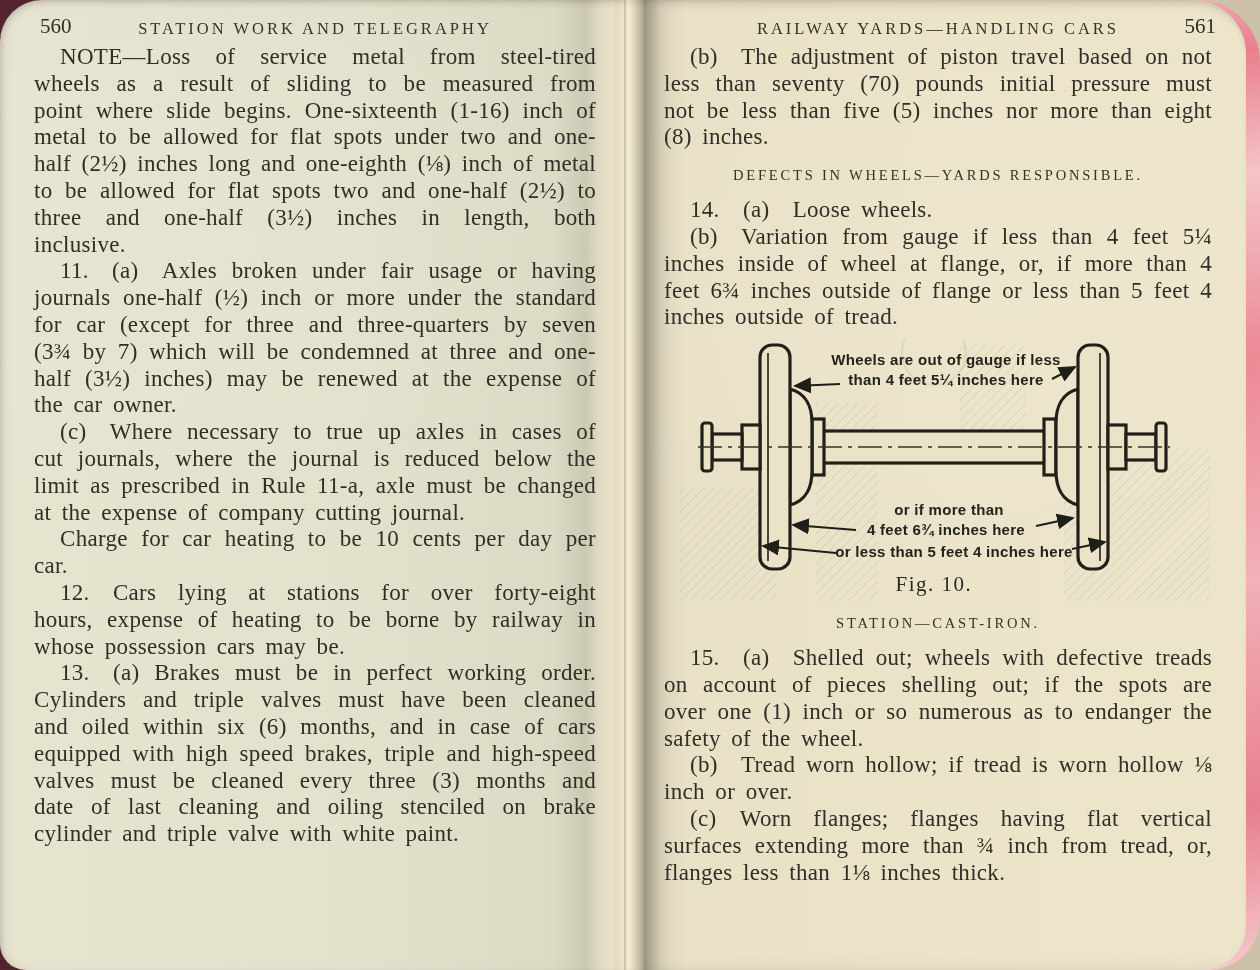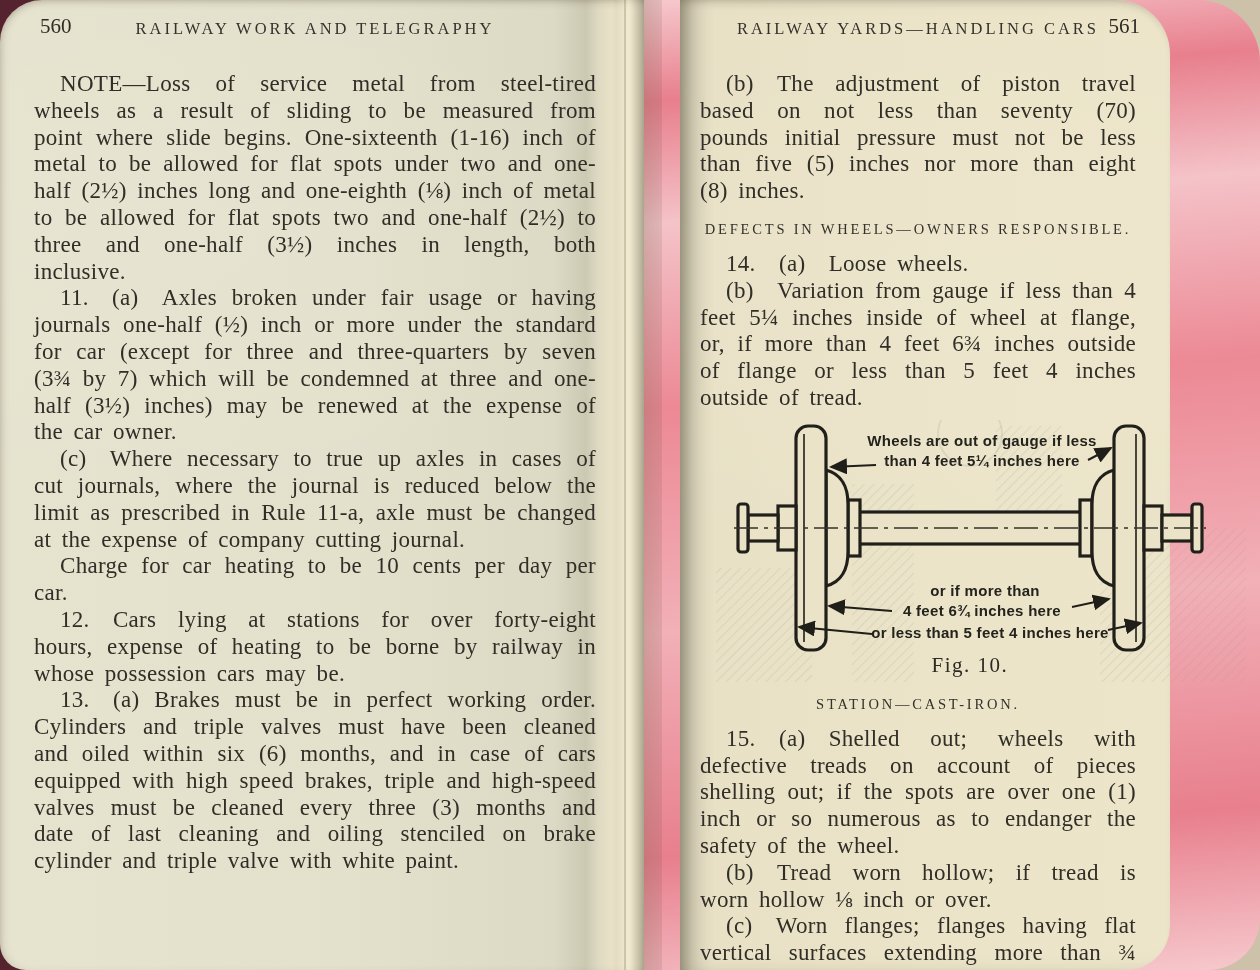--- a/index.html
+++ b/index.html
@@ -28,35 +28,35 @@
   .page{position:absolute;top:0;height:970px;color:var(--ink);}
   .page-left{
     left:0;width:644px;
     border-radius:42px 0 0 26px;
     background:
       radial-gradient(900px 500px at 30% 25%, rgba(255,255,248,.06), transparent 60%),
       linear-gradient(90deg,#e6e3cf 0%,#e3e1cc 55%,#dcdac4 86%,#ccc9b3 91%,#f2ebd1 95%,#e9e1c7 98%,#c2bda6 100%);
     box-shadow:inset 0 6px 10px -6px rgba(70,55,40,.35), inset 6px 0 12px -8px rgba(70,55,40,.4);
   }
   .page-right{
-    left:680px;width:490px;
+    left:644px;width:602px;
     border-radius:0 54px 44px 0;
     background:
       radial-gradient(900px 500px at 60% 30%, rgba(255,255,248,.07), transparent 60%),
       linear-gradient(90deg,#c6c2ac 0%,#ded7bf 2.5%,#e8e1c6 7%,#ebe4c9 55%,#ece5ca 100%);
     box-shadow:inset 18px 0 22px -12px rgba(90,82,58,.55), inset 0 6px 10px -6px rgba(70,55,40,.3);
   }
   .gutter{
     position:absolute;left:598px;top:0;width:64px;height:970px;pointer-events:none;
     background:linear-gradient(90deg,transparent 0%,rgba(120,110,80,.10) 28%,rgba(252,246,222,.40) 48%,rgba(95,85,58,.22) 72%,rgba(60,54,36,.10) 100%);
   }
   .crease{position:absolute;left:624px;top:0;width:2px;height:970px;background:rgba(110,100,70,.25);pointer-events:none;}
   .pad-left{padding:14px 48px 0 34px;}
   .pad-right{padding:14px 34px 0 20px;}
-  .runhead{position:relative;height:28px;margin-bottom:29px;}
+  .runhead{position:relative;height:28px;margin-bottom:2px;}
   .rh-title{
     text-align:center;font-size:16.5px;letter-spacing:3px;padding-top:5px;
     color:#34322b;white-space:nowrap;
   }
   .pagenum{position:absolute;top:0;font-size:21px;color:#2e2c25;}
   .pn-left{left:6px;}
   .pn-right{right:-4px;}
   p.bp{
     margin:0;text-indent:26px;text-align:justify;
     font-size:23px;line-height:26.8px;letter-spacing:.3px;word-spacing:4.5px;
@@ -80,42 +80,42 @@
 
 <div class="spread">
   <div class="corner tl"></div>
   <div class="corner bl"></div>
   <div class="pink-edge"></div>
 
   <div class="page page-left">
     <div class="pad-left">
       <div class="runhead">
         <span class="pagenum pn-left">560</span>
-        <div class="rh-title">RAILWAY WORK AND TELEGRAPHY</div>
+        <div class="rh-title">STATION WORK AND TELEGRAPHY</div>
       </div>
       <p class="bp">NOTE—Loss of service metal from steel-tired wheels as a result of sliding to be measured from point where slide begins. One-sixteenth (1-16) inch of metal to be allowed for flat spots under two and one-half (2½) inches long and one-eighth (⅛) inch of metal to be allowed for flat spots two and one-half (2½) to three and one-half (3½) inches in length, both inclusive.</p>
       <p class="bp">11. (a) Axles broken under fair usage or having journals one-half (½) inch or more under the standard for car (except for three and three-quarters by seven (3¾ by 7) which will be condemned at three and one-half (3½) inches) may be renewed at the expense of the car owner.</p>
       <p class="bp">(c) Where necessary to true up axles in cases of cut journals, where the journal is reduced below the limit as prescribed in Rule 11-a, axle must be changed at the expense of company cutting journal.</p>
       <p class="bp">Charge for car heating to be 10 cents per day per car.</p>
       <p class="bp">12. Cars lying at stations for over forty-eight hours, expense of heating to be borne by railway in whose possession cars may be.</p>
       <p class="bp">13. (a) Brakes must be in perfect working order. Cylinders and triple valves must have been cleaned and oiled within six (6) months, and in case of cars equipped with high speed brakes, triple and high-speed valves must be cleaned every three (3) months and date of last cleaning and oiling stenciled on brake cylinder and triple valve with white paint.</p>
     </div>
   </div>
 
   <div class="gutter"></div>
   <div class="crease"></div>
 
   <div class="page page-right">
     <div class="pad-right">
       <div class="runhead">
         <div class="rh-title">RAILWAY YARDS—HANDLING CARS</div>
         <span class="pagenum pn-right">561</span>
       </div>
       <p class="bp">(b) The adjustment of piston travel based on not less than seventy (70) pounds initial pressure must not be less than five (5) inches nor more than eight (8) inches.</p>
-      <div class="shead first">DEFECTS IN WHEELS—OWNERS RESPONSIBLE.</div>
+      <div class="shead first">DEFECTS IN WHEELS—YARDS RESPONSIBLE.</div>
       <p class="bp">14. (a) Loose wheels.</p>
       <p class="bp">(b) Variation from gauge if less than 4 feet 5¼ inches inside of wheel at flange, or, if more than 4 feet 6¾ inches outside of flange or less than 5 feet 4 inches outside of tread.</p>
 
       <div class="fig">
         <svg width="548" height="262" viewBox="0 0 548 262">
           <defs>
             <pattern id="hatch" width="7" height="7" patternUnits="userSpaceOnUse" patternTransform="rotate(45)">
               <line x1="0" y1="0" x2="0" y2="7" stroke="#98a392" stroke-width="2.2"></line>
             </pattern>
             <marker id="arr" markerWidth="9" markerHeight="8" refX="8" refY="4" orient="auto">

